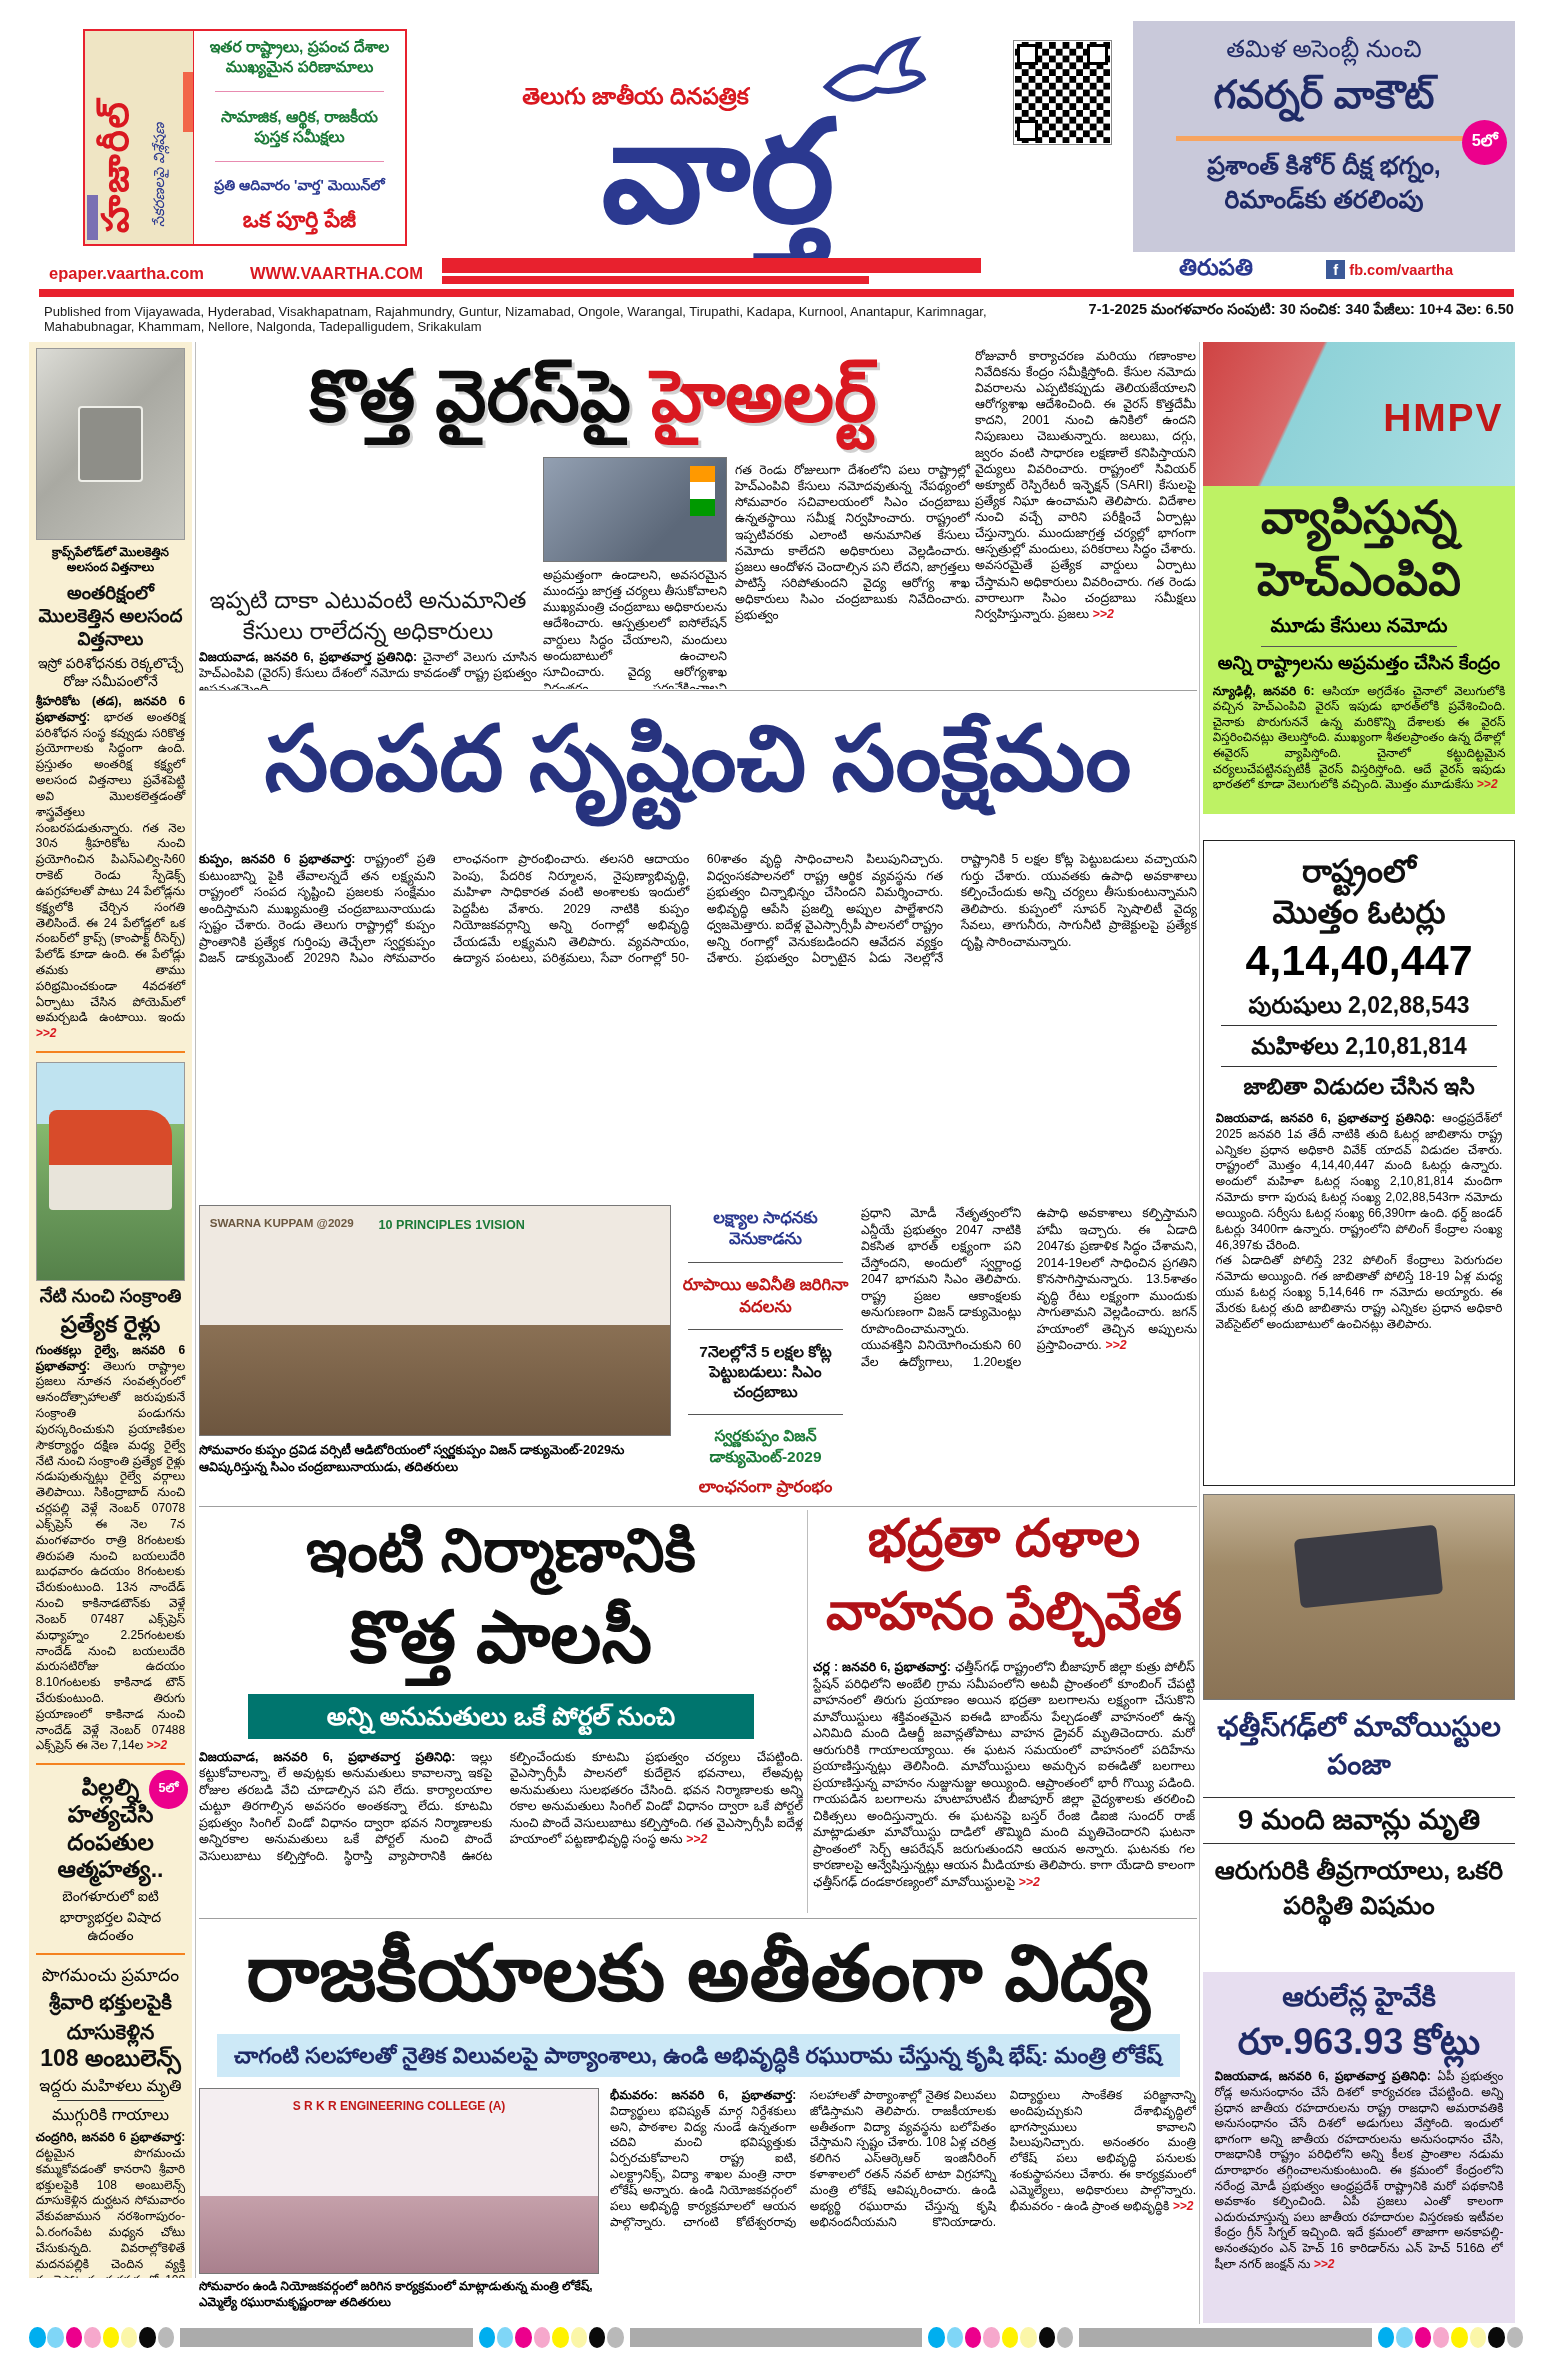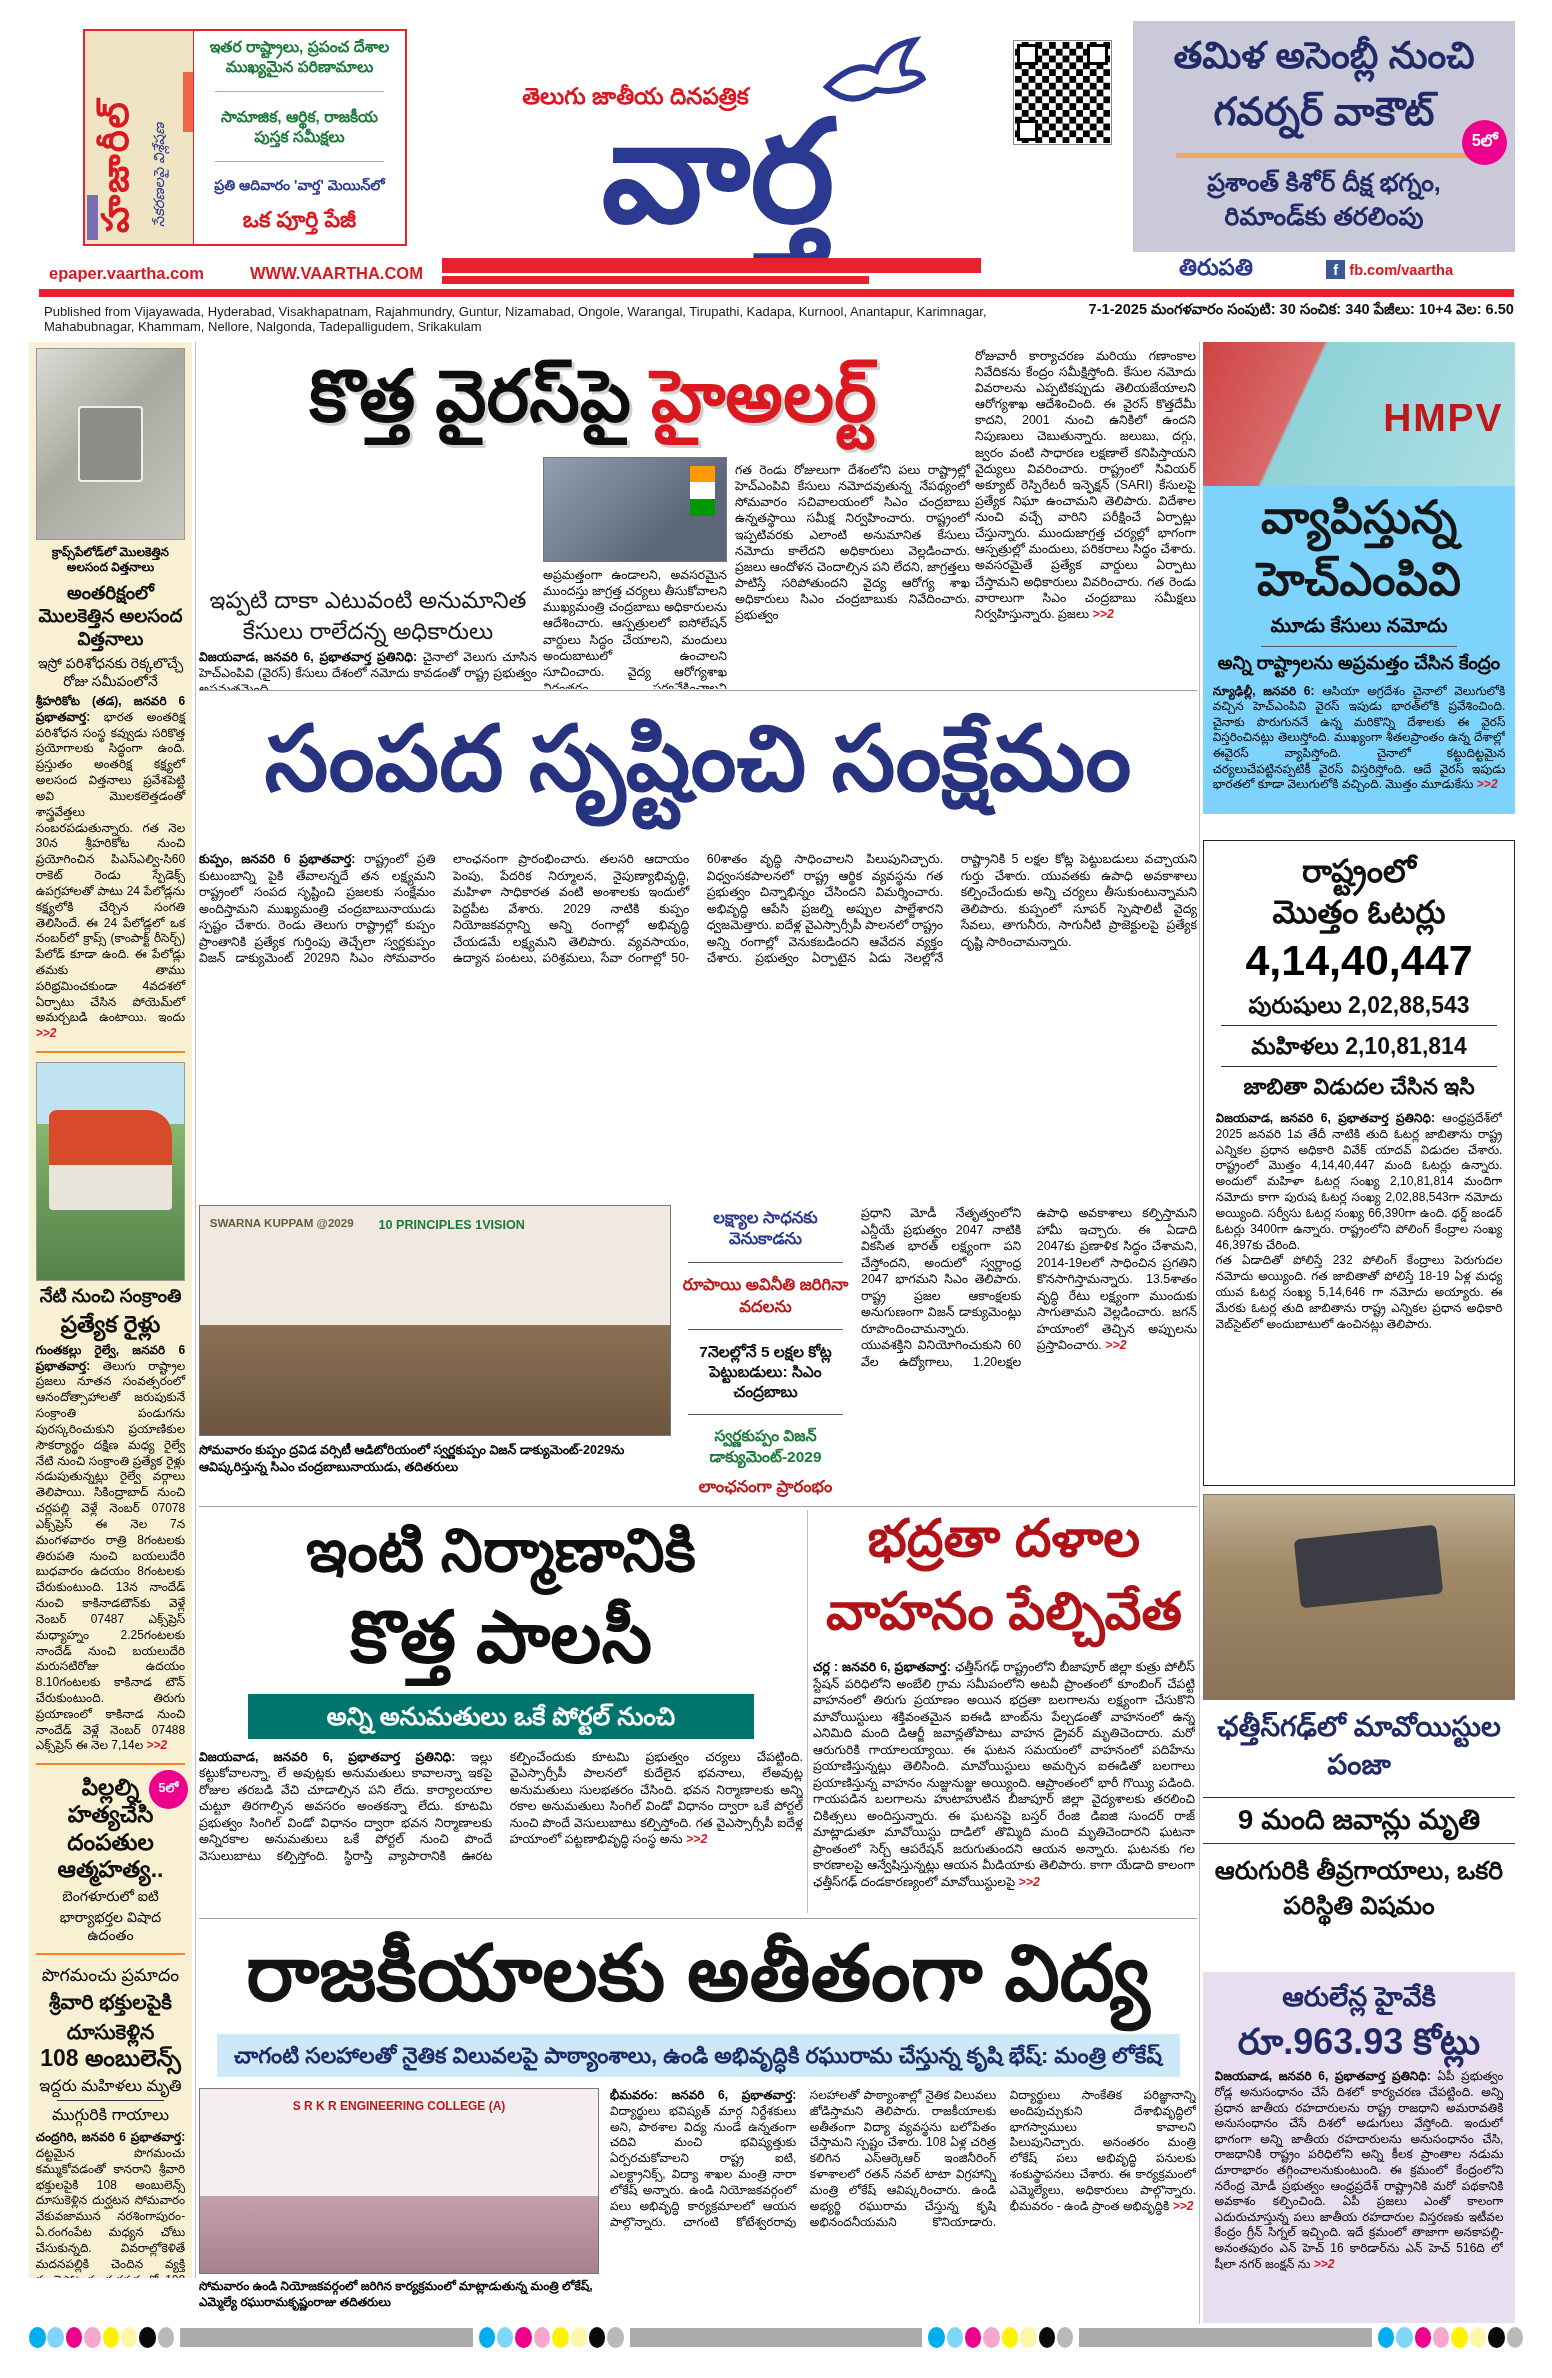--- a/index.html
+++ b/index.html
@@ -26,21 +26,21 @@
   .promo-sep{border:none;border-top:1.5px solid #e88bb0;margin:3.9px 13.6px;}
   .tagline{left:456px;top:83px;width:359px;color:#d91820;font-weight:bold;font-size:23px;}
   .logo{left:427px;top:89px;width:582px;height:173px;color:#2b3990;font-weight:bold;font-size:142px;line-height:165px;text-align:center;}
   .dove{left:817px;top:35px;width:113px;height:82px;}
   .logo-bar1{left:442px;top:258px;width:539px;height:14.6px;background:#e8212e;}
   .logo-bar2{left:442px;top:276px;width:427px;height:7.8px;background:#e8212e;}
   .qr{left:1014px;top:41px;width:97px;height:103px;background:repeating-conic-gradient(#000 0% 25%,#fff 0% 50%) 0 0/13.6px 13.6px;border:1.9px solid #fff;outline:1px solid #888;position:absolute;}
   .qr i{position:absolute;width:21.3px;height:21.3px;border:3.9px solid #000;background:#fff;}
   .qr i.q1{left:1.9px;top:1.9px;} .qr i.q2{right:1.9px;top:1.9px;} .qr i.q3{left:1.9px;bottom:1.9px;}
   .tr-box{left:1133px;top:21.3px;width:382px;height:231px;background:#c9c9da;padding:13.6px 9.7px 7.8px 9.7px;position:absolute;}
-  .tr1{color:#1f2a66;font-weight:bold;font-size:37px;}
+  .tr1{color:#1f2a66;font-weight:normal;font-size:24px;}
   .tr2{color:#1f2a66;font-weight:bold;font-size:39px;margin-top:3.9px;}
   .tr-rule{border:none;border-top:5.8px solid #f7a45f;margin:9.7px 33px 7.8px 33px;}
   .tr-badge{position:absolute;right:7.8px;top:99px;width:45px;height:45px;border-radius:50%;background:#ec008c;color:#fff;font-weight:bold;font-size:16.5px;display:flex;align-items:center;justify-content:center;}
   .tr3,.tr4{color:#1f2a66;font-weight:bold;font-size:25px;line-height:1.35;}
   .epaper{left:49px;top:264px;color:#d91820;font-weight:bold;font-size:16.5px;}
   .www{left:250px;top:264px;color:#d91820;font-weight:bold;font-size:16.5px;}
   .edition{left:1179px;top:254px;color:#2b3990;font-weight:bold;font-size:23px;}
   .fbrow{left:1326px;top:260px;display:flex;align-items:center;gap:3.9px;}
   .fbicon{width:19.4px;height:19.4px;background:#3b5998;color:#fff;font-weight:bold;font-size:14.6px;display:flex;align-items:center;justify-content:center;}
   .fbtext{color:#d91820;font-weight:bold;font-size:14.6px;}
@@ -122,21 +122,21 @@
 
   
   .edu-block{left:199px;top:1921px;width:998px;height:402px;position:absolute;}
   .e-head{font-size:78px;font-weight:bold;color:#141414;text-align:center;line-height:1.35;}
   .e-bar{margin:7.8px 17.5px 0 17.5px;background:#cde9f7;color:#1f2a66;font-weight:bold;font-size:22px;text-align:center;line-height:43px;height:43px;}
   .e-photo{position:absolute;left:0;top:167px;width:400px;height:186px;border:1px solid #777;}
   .e-caption{position:absolute;left:0;top:357px;width:400px;font-weight:bold;font-size:12px;line-height:1.35;}
   .e-body{position:absolute;left:411px;top:167px;width:586px;height:233px;column-count:3;column-gap:13.6px;font-size:12px;line-height:1.32;overflow:hidden;}
 
   
-  .hmpv-box{left:1203px;top:342px;width:312px;height:472px;background:#7dd3fc;position:absolute;overflow:hidden;}
+  .hmpv-box{left:1203px;top:342px;width:312px;height:472px;background:#bef264;position:absolute;overflow:hidden;}
   .h-h1,.h-h2{font-size:46px;font-weight:bold;color:#161616;text-align:center;line-height:1.35;}
   .h-sub1{font-weight:bold;font-size:19.4px;text-align:center;margin-top:3.9px;}
   .h-sep{border:none;border-top:1.5px solid #555;margin:4.9px 58px;}
   .h-sub2{font-weight:bold;font-size:18.4px;text-align:center;}
   .h-body{margin:5.8px 9.7px 0 9.7px;font-size:12px;line-height:1.3;text-align:justify;height:116px;overflow:hidden;}
 
   .voters-box{left:1203px;top:840px;width:312px;height:646px;background:#fff;border:1.9px solid #222;padding:9.7px 11.6px;position:absolute;overflow:hidden;}
   .vo-t1,.vo-t2{font-weight:bold;font-size:32px;color:#111;text-align:center;line-height:1.3;}
   .vo-num{font-weight:bold;font-size:43px;color:#000;text-align:center;line-height:1.25;}
   .vo-line{font-weight:bold;font-size:23px;color:#111;text-align:center;line-height:1.5;}

